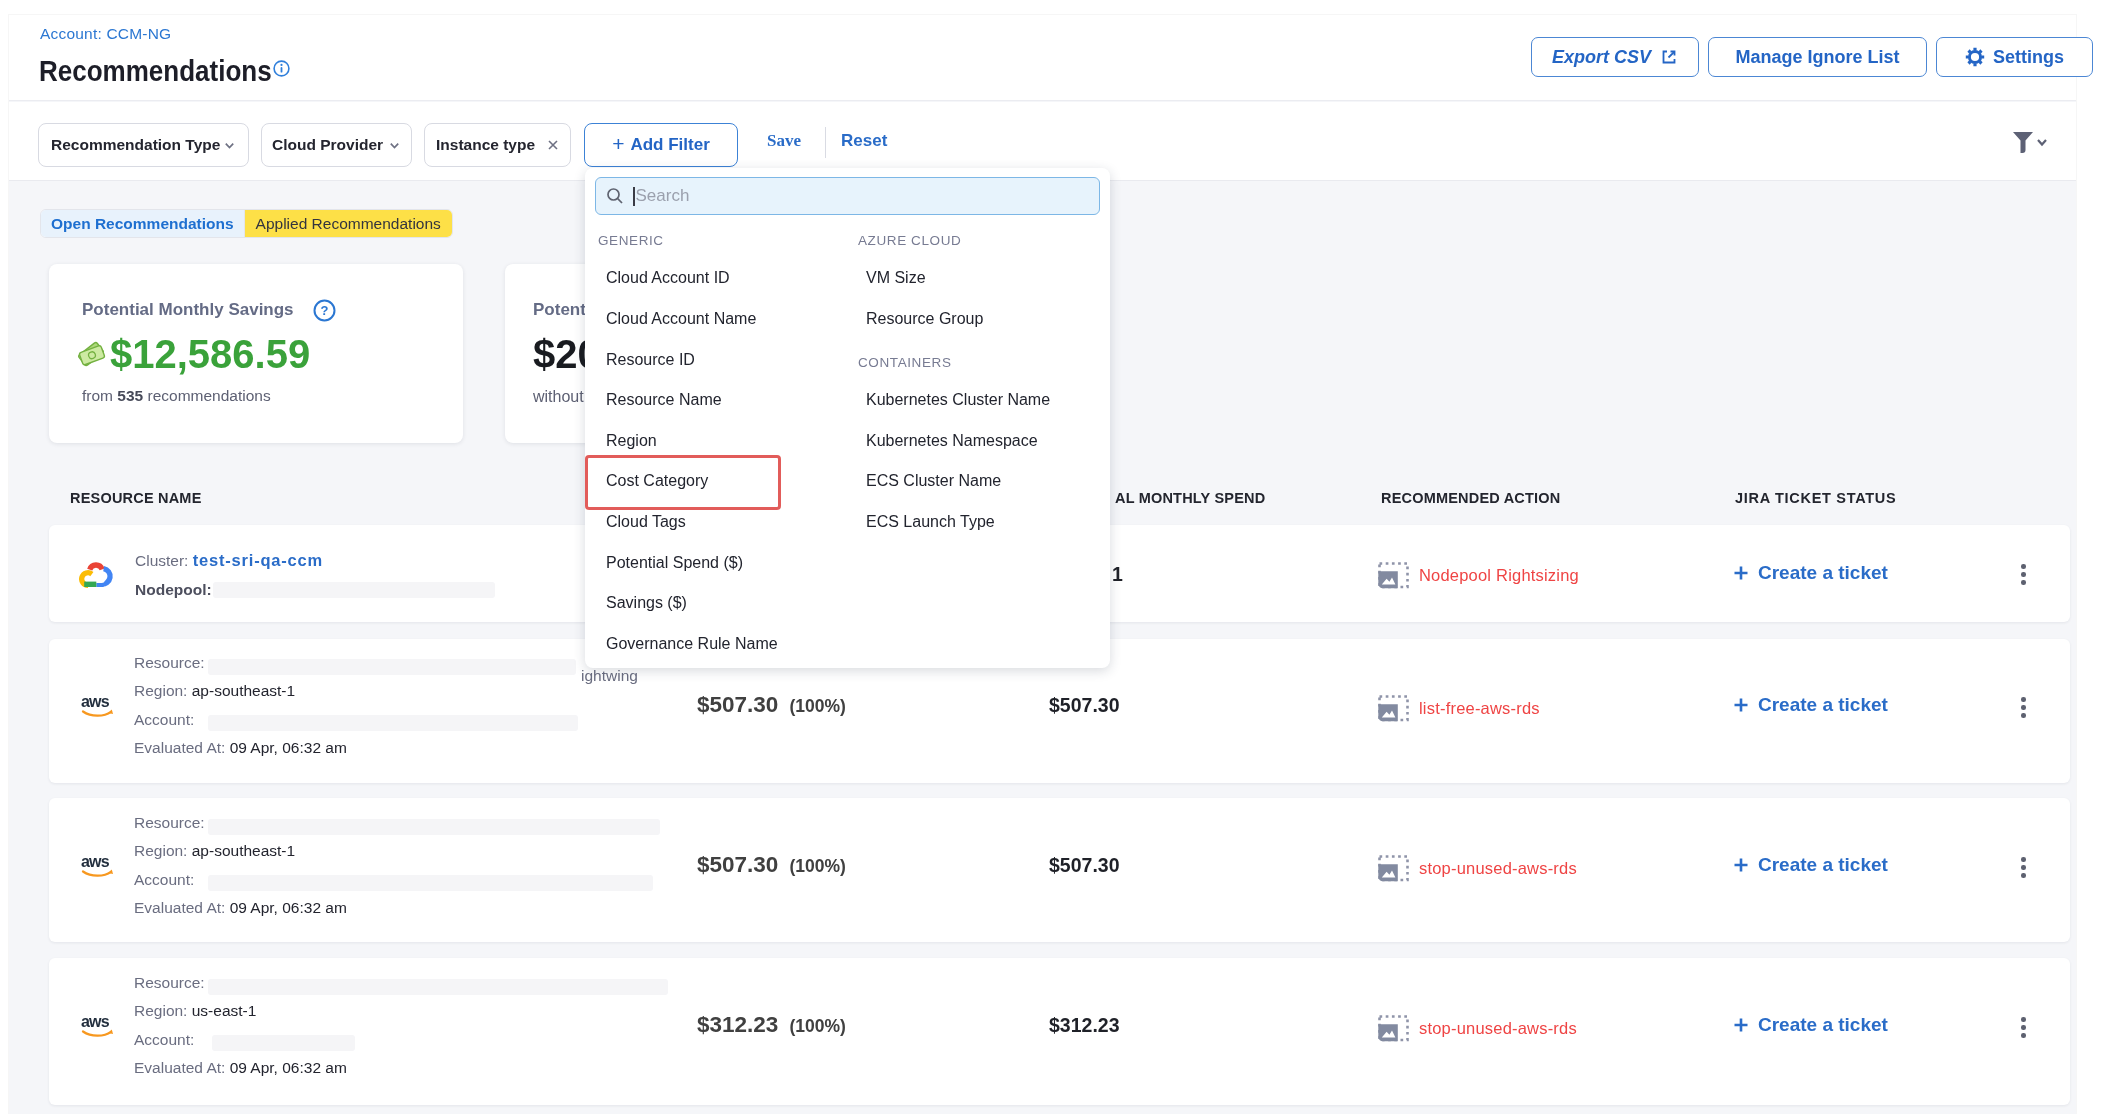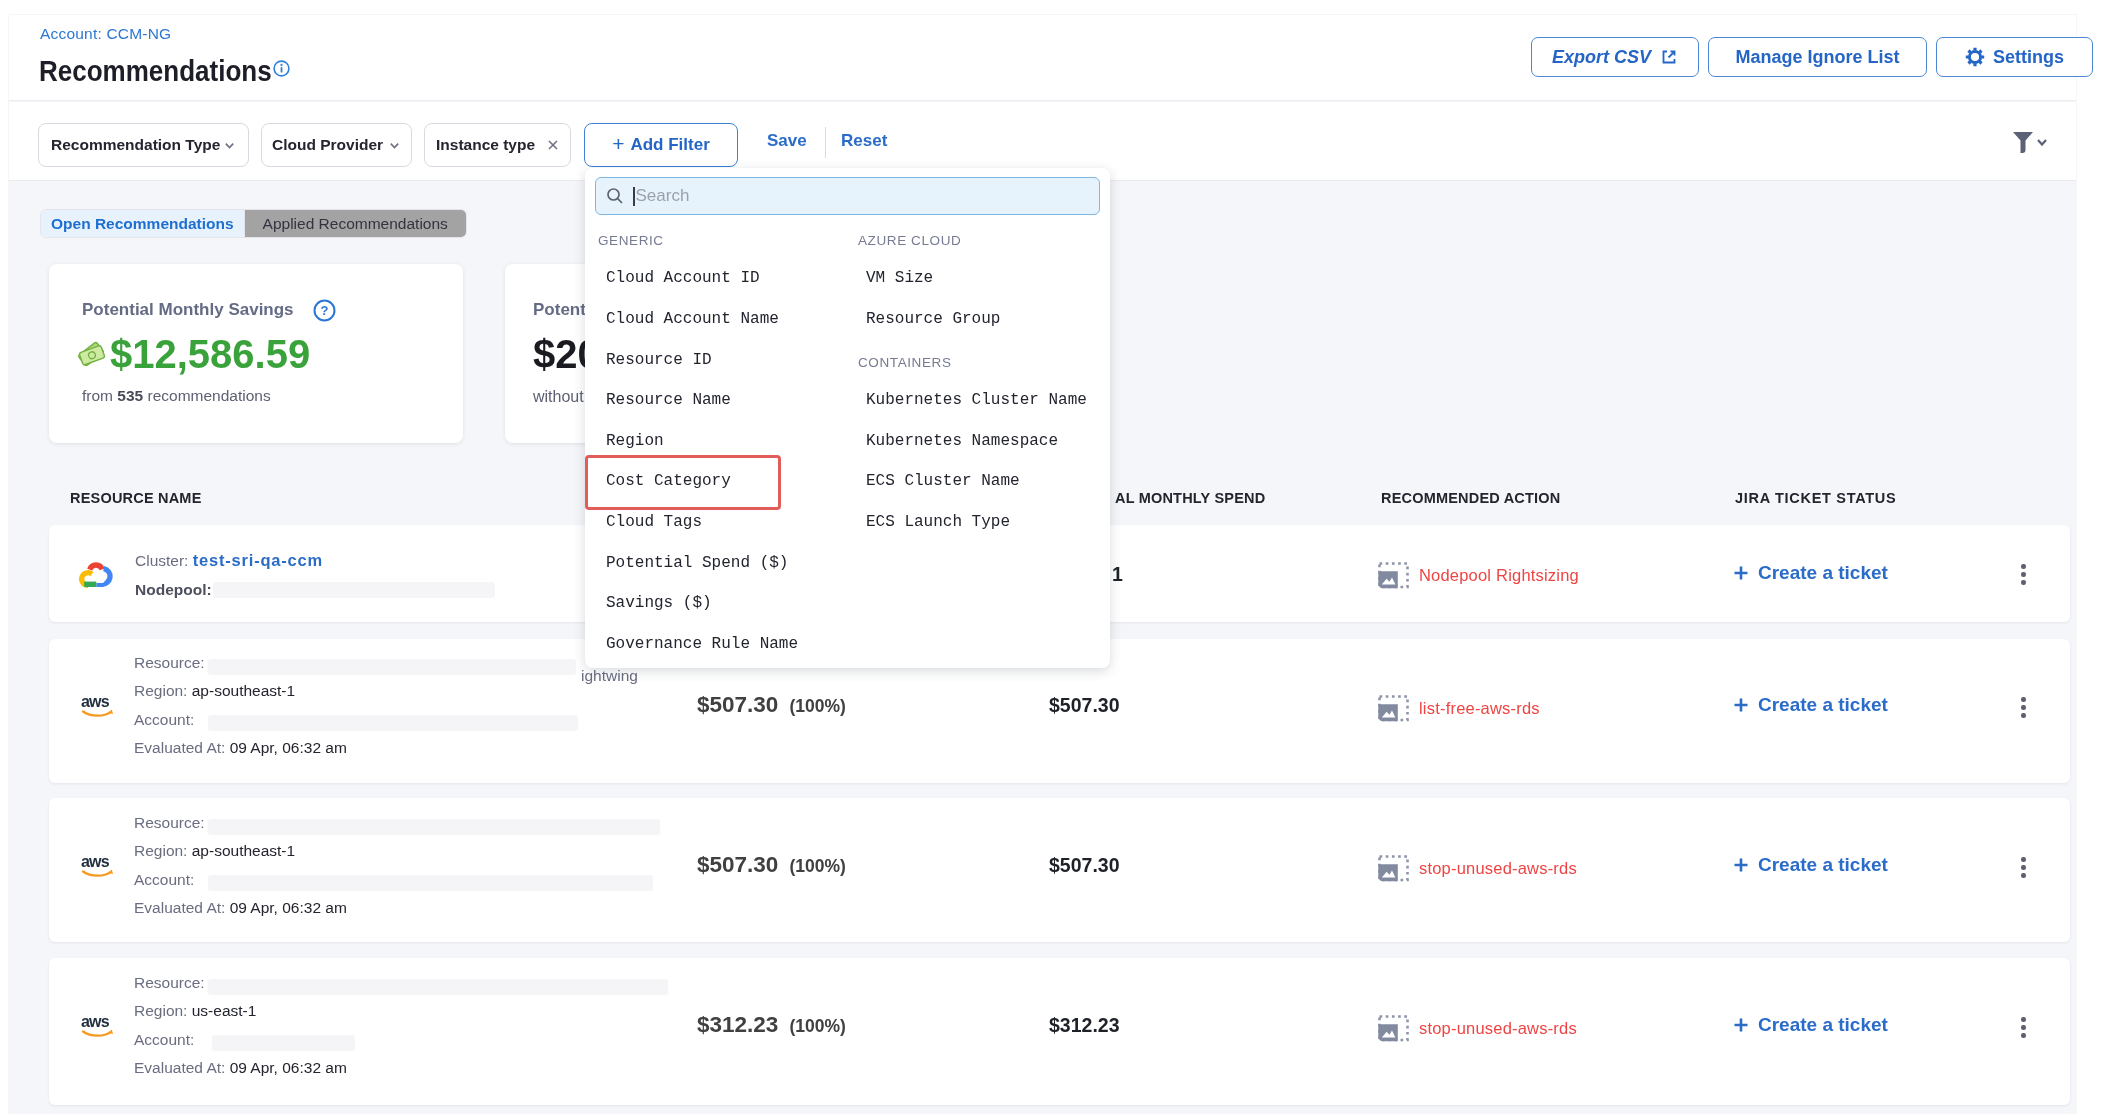--- a/index.html
+++ b/index.html
@@ -8,37 +8,37 @@
   .app { position:absolute; left:9px; top:15px; width:2067px; height:1099px; background:#f5f6f9; box-shadow:0 0 0 1px rgba(0,0,0,0.035); }
   .hdr { position:absolute; left:9px; top:15px; width:2067px; height:86px; background:#fff; border-bottom:1px solid #ebecf1; }
   .fbar { position:absolute; left:9px; top:102px; width:2067px; height:79px; background:#fff; border-bottom:1px solid #e9eaef; }
   .acct { position:absolute; left:40px; top:25px; font-size:15.5px; color:#2b77d2; letter-spacing:0.2px; }
   .title { position:absolute; left:39px; top:54px; font-size:30px; font-weight:700; color:#1d1e28; transform:scaleX(0.867); transform-origin:0 0; white-space:nowrap;}
   .btn { position:absolute; top:37px; height:40px; border:1.5px solid #4c87d4; border-radius:7px; background:#fff; color:#2465c5; font-weight:700; font-size:18px; display:flex; align-items:center; justify-content:center; }
   .chip { position:absolute; top:123px; height:44px; border:1px solid #d8dae2; border-radius:8px; background:#fff; color:#24252f; font-weight:700; font-size:15.5px; display:flex; align-items:center; white-space:nowrap; }
   .bluelink { color:#2a6cc8; font-weight:700; }
   .tabwrap { position:absolute; left:40px; top:209px; height:29px; border-radius:6px; display:flex; overflow:hidden; border:1px solid #e3e5eb; background:#fff;}
   .tab1 { background:#e8f2fc; color:#1e6fd0; font-weight:700; font-size:15.5px; display:flex; align-items:center; padding:0 10px; }
-  .tab2 { background:#a3a3a3; color:#33343e; font-size:15.5px; display:flex; align-items:center; padding:0 18px; border-left:1px solid #e3e5eb;}
+  .tab2 { background:#fde047; color:#33343e; font-size:15.5px; display:flex; align-items:center; padding:0 11px; border-left:1px solid #e3e5eb;}
   .card { position:absolute; top:264px; width:414px; height:179px; background:#fff; border-radius:8px; box-shadow:0 1px 4px rgba(30,40,60,0.10); }
   .cardlabel { font-size:17px; font-weight:700; color:#646b85; }
   .rowcard { position:absolute; left:49px; width:2021px; background:#fff; border-radius:6px; box-shadow:0 1px 3px rgba(30,40,60,0.08); }
   .colhead { position:absolute; font-size:14.5px; font-weight:700; color:#23252e; letter-spacing:0.2px; transform-origin:0 50%; }
   .lab { color:#6a6d80; }
   .val { color:#23242e; }
   .blur { position:absolute; background:#f5f5f7; border-radius:3px; height:16px; }
   .green { color:#404040; font-weight:700; }
   .spend { position:absolute; font-size:19.5px; font-weight:700; color:#1f2128; }
   .action { position:absolute; font-size:16.5px; letter-spacing:0.2px; color:#ef4444; display:flex; align-items:center; }
   .ticket { position:absolute; font-size:19px; font-weight:700; color:#2a6cc8; }
   .kebab { position:absolute; width:4px; }
   .kebab { width:5px; } .kebab span { display:block; width:4.5px; height:4.5px; border-radius:50%; background:#5d6170; margin-bottom:3.5px; }
   .dd { position:absolute; left:585px; top:168px; width:525px; height:500px; background:#fff; border-radius:8px; box-shadow:0 3px 12px rgba(40,50,70,0.18); z-index:30; }
   .ddhead { position:absolute; font-size:13.5px; font-weight:400; color:#777b92; letter-spacing:0.6px; }
-  .dditem { position:absolute; font-size:16px; color:#22242e;font-family:Liberation Mono, monospace; }
+  .dditem { position:absolute; font-size:16px; color:#22242e; }
   .redbox { position:absolute; left:585px; top:455px; width:196px; height:55px; border:3.5px solid #e25c5a; border-radius:4px; z-index:40; }
   .dditem { z-index:31; }
   .ddhead { z-index:31; }
 </style>
 </head>
 <body>
 <div class="app"></div>
 <div class="hdr"></div>
 <div class="fbar"></div>
 
@@ -78,21 +78,21 @@
       <path d="M3 5 L7 9.2 L11 5"></path>
     </svg>
 </div>
 <div class="chip" style="left:424px; width:147px; padding:0 11px;">Instance type
   <svg style="margin-left:auto" width="12" height="12" viewBox="0 0 12 12" fill="none" stroke="#6e7183" stroke-width="1.6">
       <path d="M2 2 L10 10 M10 2 L2 10"></path>
     </svg>
 </div>
 <div class="chip" style="left:584px; width:154px; border:1.5px solid #3c82d6; color:#2465c5; font-size:17px; justify-content:center;">
   <span style="font-size:21px; font-weight:400; margin-right:6px; margin-top:-2px;">+</span>Add Filter</div>
-<div class="abs bluelink" style="left:767px; top:131px; font-size:17px;">Save</div>
+<div class="abs bluelink" style="left:767px; top:131px; font-size:17px;font-family:Liberation Serif, serif;">Save</div>
 <div class="abs" style="left:825px; top:127px; width:1px; height:31px; background:#d9dbe3;"></div>
 <div class="abs bluelink" style="left:841px; top:131px; font-size:17px;">Reset</div>
 <svg class="abs" style="left:2012px; top:131px;" width="36" height="23" viewBox="0 0 36 23">
     <path d="M1 1 H21 L13.5 9.5 V19 Q13.5 22 10.5 22 H8.5 V9.5 Z" fill="#5d6175"></path>
     <path d="M26 9 L30 13.5 L34 9" fill="none" stroke="#5d6175" stroke-width="2.2"></path>
   </svg>
 
 <div class="tabwrap">
     <div class="tab1">Open Recommendations</div>
     <div class="tab2">Applied Recommendations</div>

